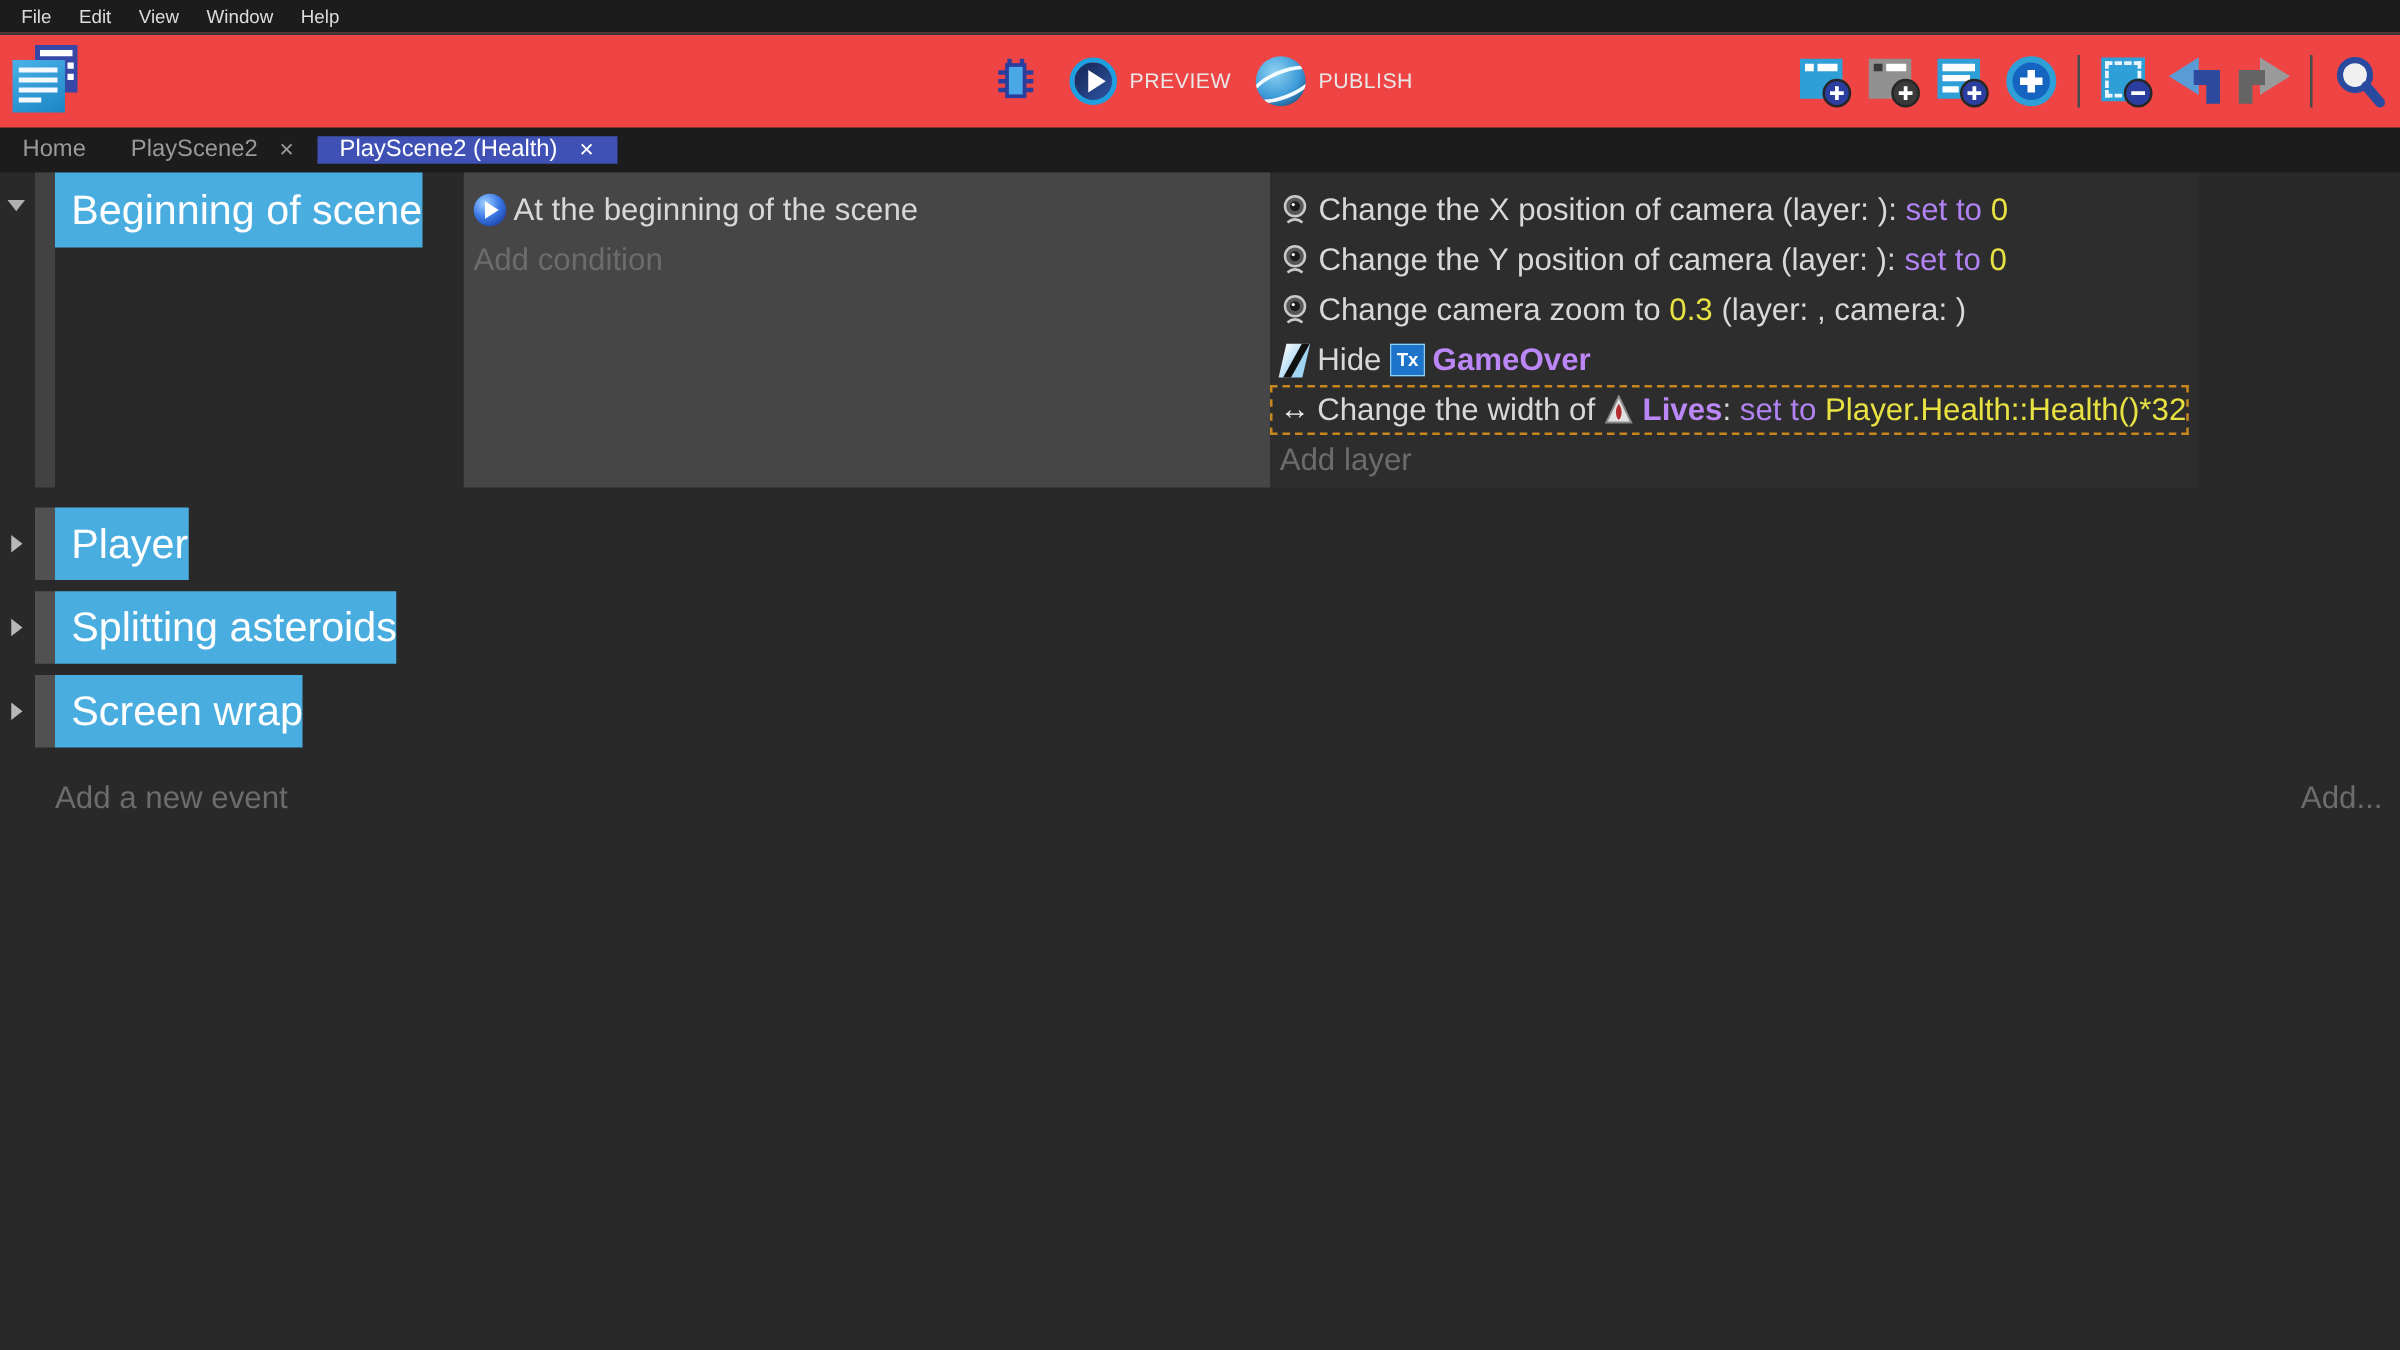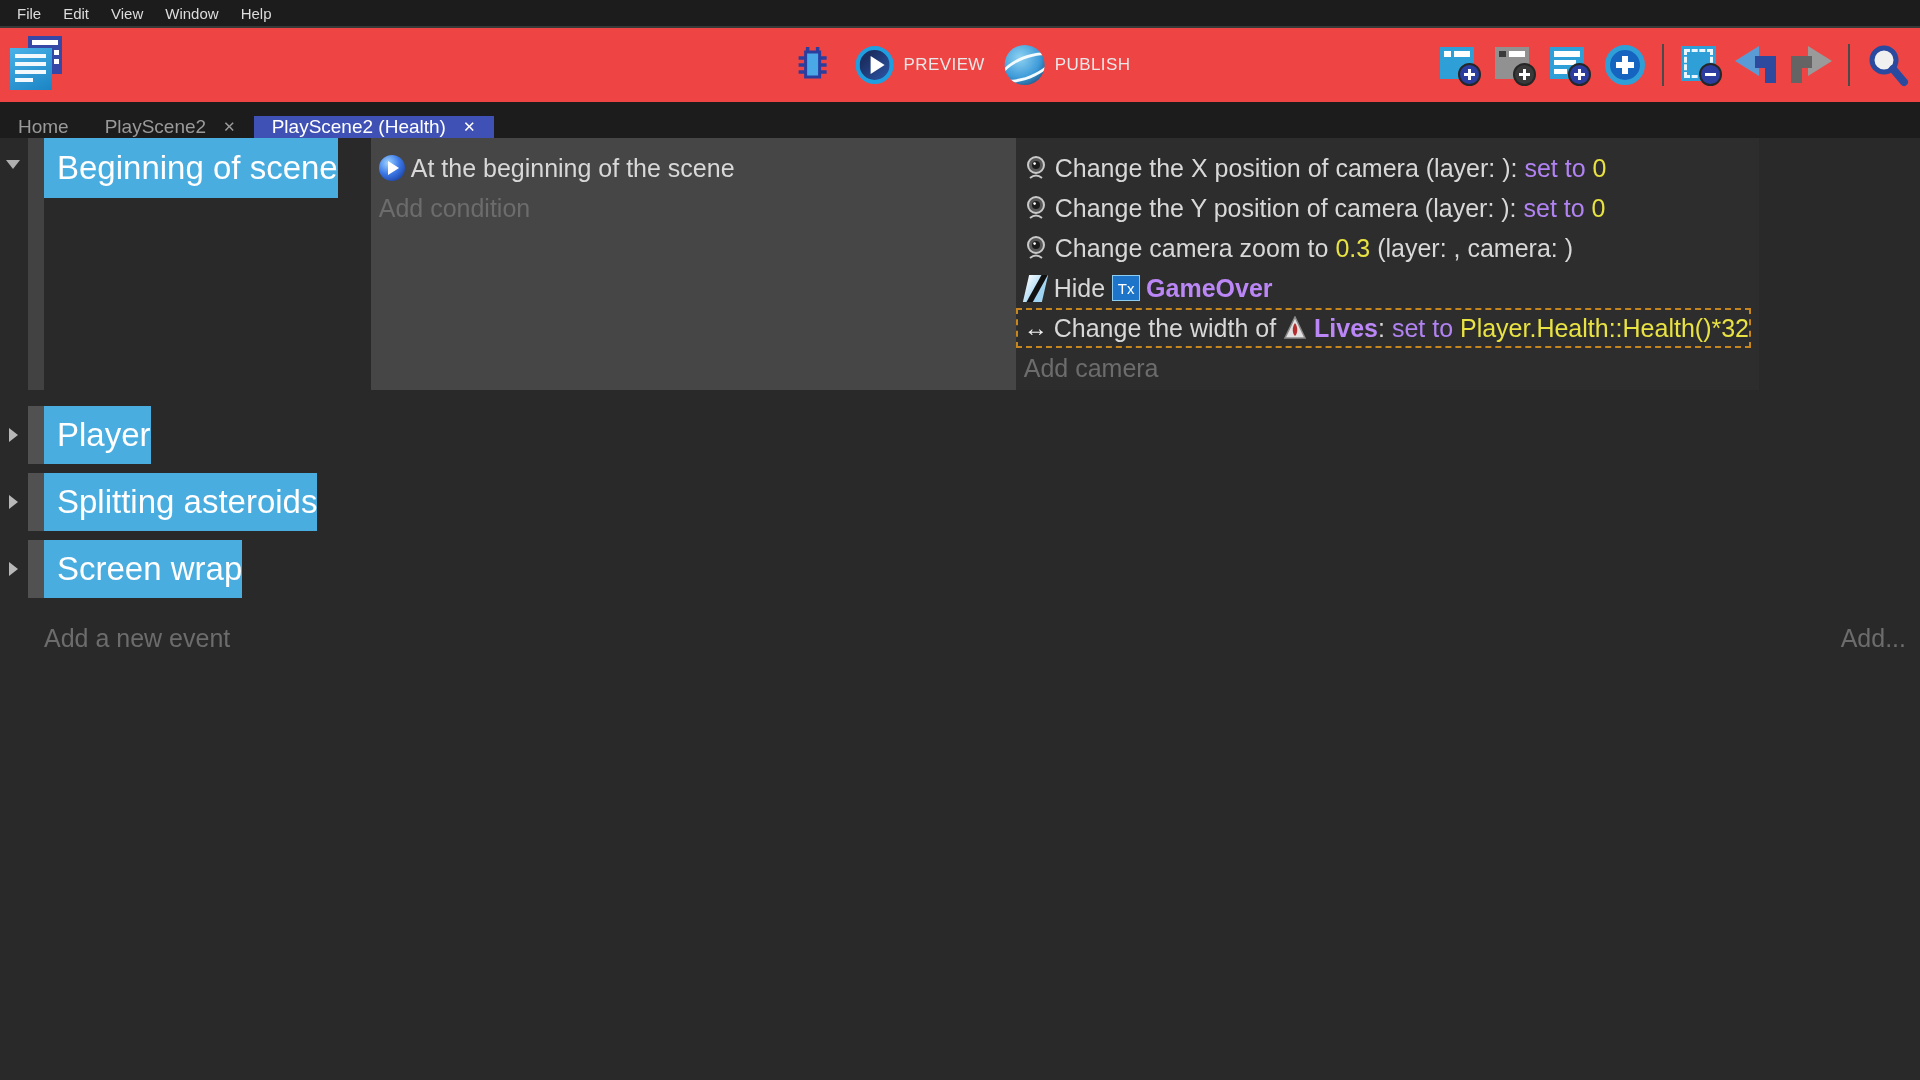--- a/index.html
+++ b/index.html
@@ -66,21 +66,21 @@
 
   .circle-add { width:40px; height:40px; border-radius:50%; background:#1565c0; border:5px solid #2f9fd8;
                 position:relative; box-sizing:border-box; }
   .circle-add::before { content:''; position:absolute; left:6px; top:12px; width:18px; height:6px; background:#fff; }
   .circle-add::after  { content:''; position:absolute; left:12px; top:6px; width:6px; height:18px; background:#fff; }
 
   .dashed-sq { width:35px; height:35px; background:#2f9fd8; position:relative; margin:-4px 0 0 -6px; }
   .dashed-sq::before { content:''; position:absolute; inset:3px; border:3px dashed #eaf6ff; }
 
   
-  .tabbar { height:36px; background:#1c1c1c; display:flex; align-items:flex-end; }
+  .tabbar { height:36px; background:#1c1c1c; display:flex; align-items:center; }
   .tab { display:flex; align-items:center; gap:17px; padding:0 18px; font-size:19px; color:#9a9a9a; cursor:pointer; }
   .tab.active { background:#3f51b5; color:#fff; }
   .tab-close { font-size:15px; }
 
   
   .sheet { position:relative; }
   .evt { display:flex; align-items:stretch; }
   .gutter { width:28px; position:relative; flex:none; }
   .caret-down { position:absolute; left:6px; top:22px; width:0; height:0;
                 border-left:7px solid transparent; border-right:7px solid transparent; border-top:9px solid #b0b0b0; }
@@ -113,21 +113,21 @@
                background:radial-gradient(circle at 35% 30%,#9fd4ff 0%,#3d7ae8 45%,#0c2a8a 100%); }
   .cond-play::after { content:''; position:absolute; left:9px; top:6px; width:0; height:0;
                       border-left:11px solid #fff; border-top:7px solid transparent; border-bottom:7px solid transparent; }
 
   .hide-ic { width:19px; height:27px; position:relative; overflow:hidden; transform:skewX(-13deg);
              background:linear-gradient(115deg,#f4fafe,#9fd4f2 70%); margin:0 9px 0 2px; }
   .hide-ic::after { content:''; position:absolute; left:8px; top:-4px; width:6px; height:36px;
                     background:#111; transform:rotate(18deg); }
 
   .tx-icon { height:26px; min-width:28px; background:#1e74c8; border:1px solid #8ecdf2; color:#fff;
-             font-size:15px; font-weight:normal; display:flex; align-items:center; justify-content:center;
+             font-size:15px; font-weight:bold; display:flex; align-items:center; justify-content:center;
              margin-right:6px; padding:0 3px; }
   .tx-icon span { font-size:15px; }
 
   .width-ic { color:#f0f0f0; font-size:24px; margin-right:6px; line-height:1; }
 
   .add-event-row { display:flex; justify-content:space-between; margin:26px 14px 0 44px;
                    font-size:25px; color:#6c6c6c; }
 </style>
 </head>
 <body>
@@ -325,21 +325,21 @@
                   <polygon points="12,1 22,22 2,22" fill="#e2e2e2" stroke="#8a8a8a" stroke-width="1.5"></polygon>
                   <path d="M12 7 C15.5 11.5 14.5 18 12 20 C9.5 18 8.5 11.5 12 7 Z" fill="#b32f2f"></path>
                 </svg>
               </span>
               <span class="obj">Lives</span>
                 <span>: </span>
                 <span class="op">set to </span>
                 <span class="val">Player.Health::Health()*32</span>
             </div>
 
-            <div class="row add">Add camera</div>
+            <div class="row add">Add layer</div>
           </div>
         </div>
       </div>
     </div>
 
     <div style="height:16px"></div>
 
     <div class="evt collapsed">
       <div class="gutter">
         <span class="caret-right"></span>

